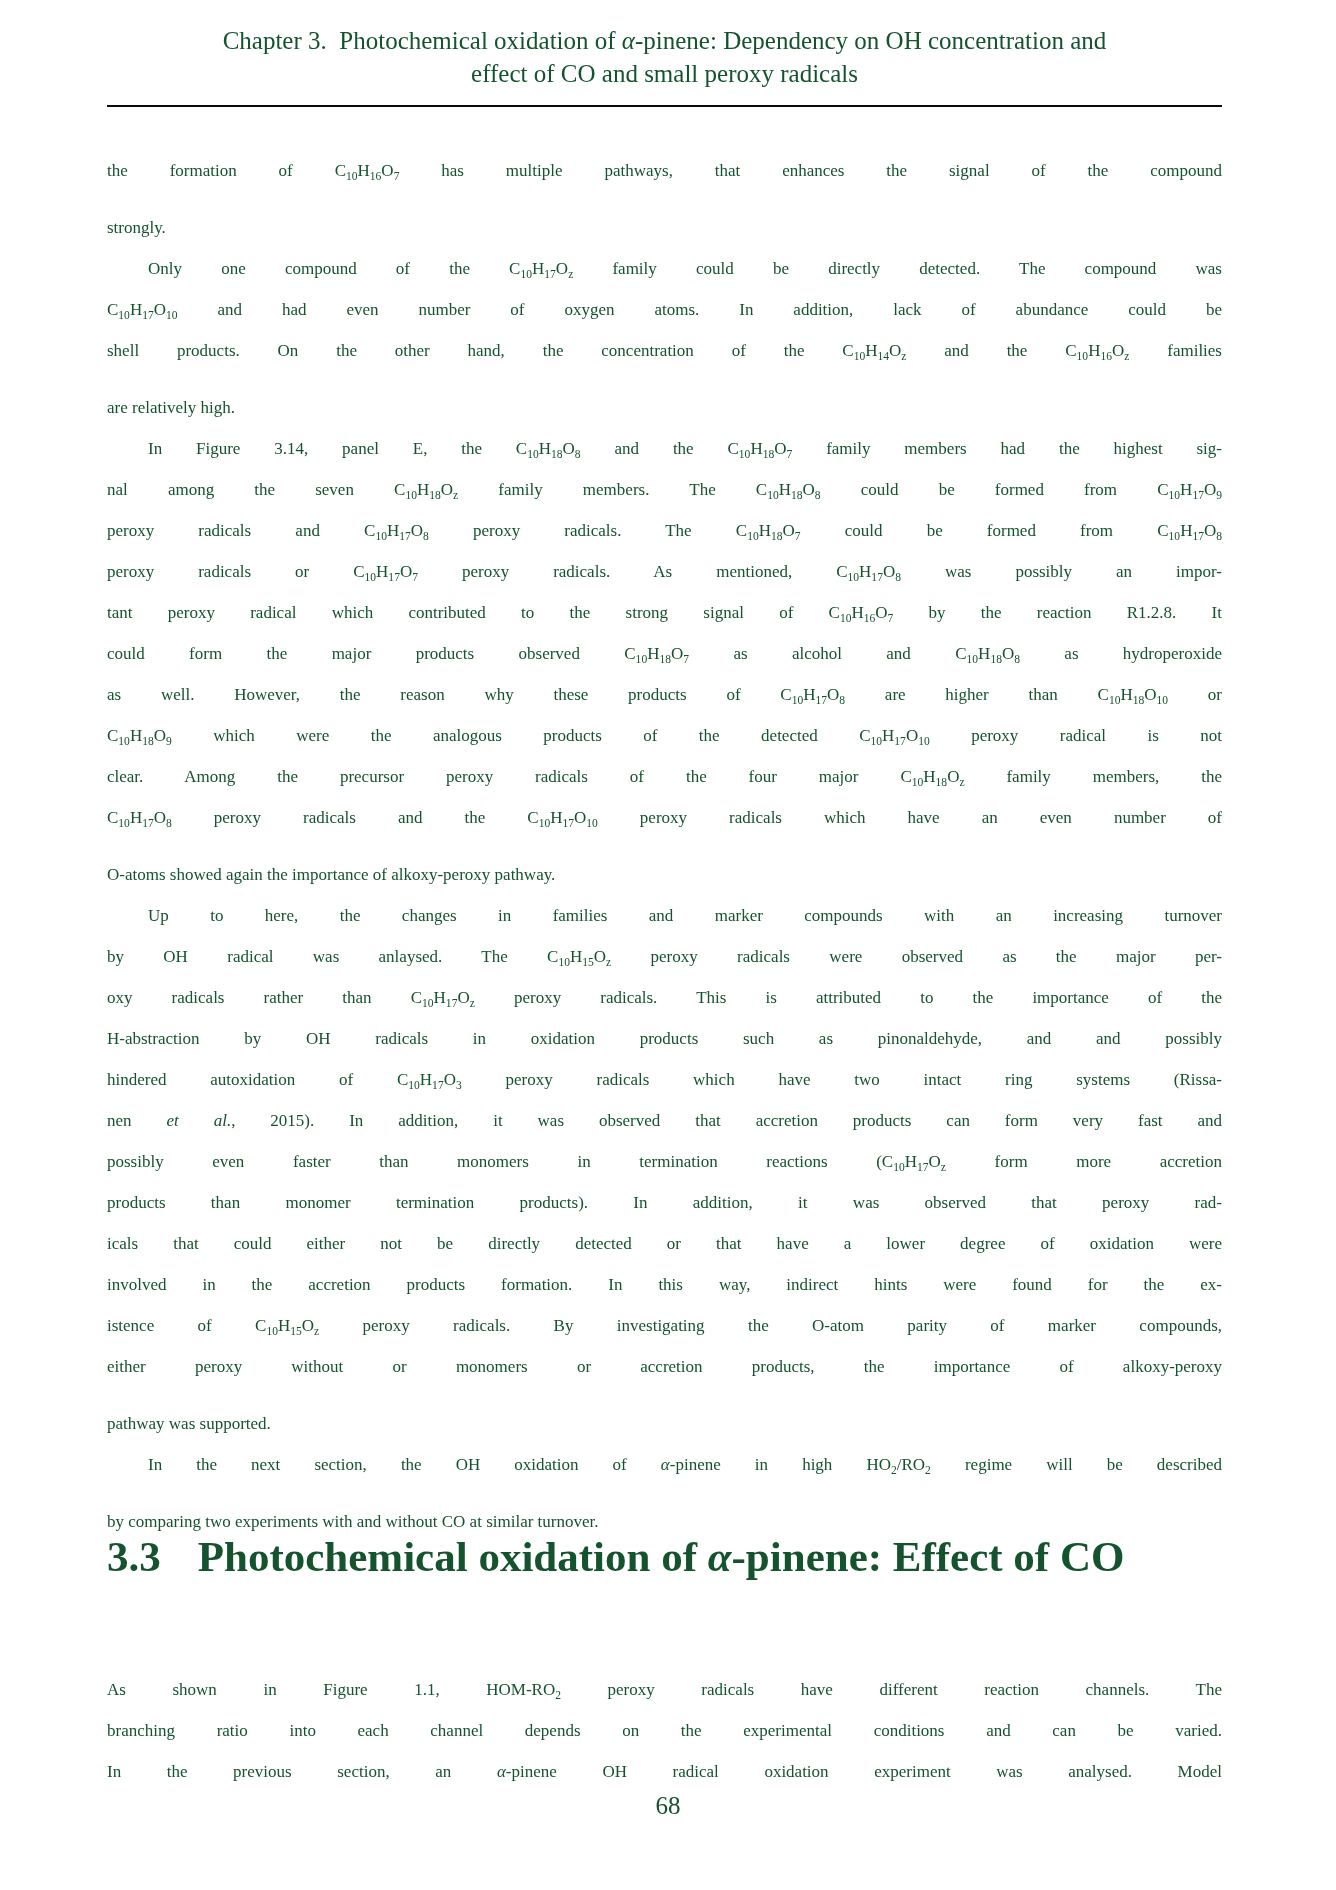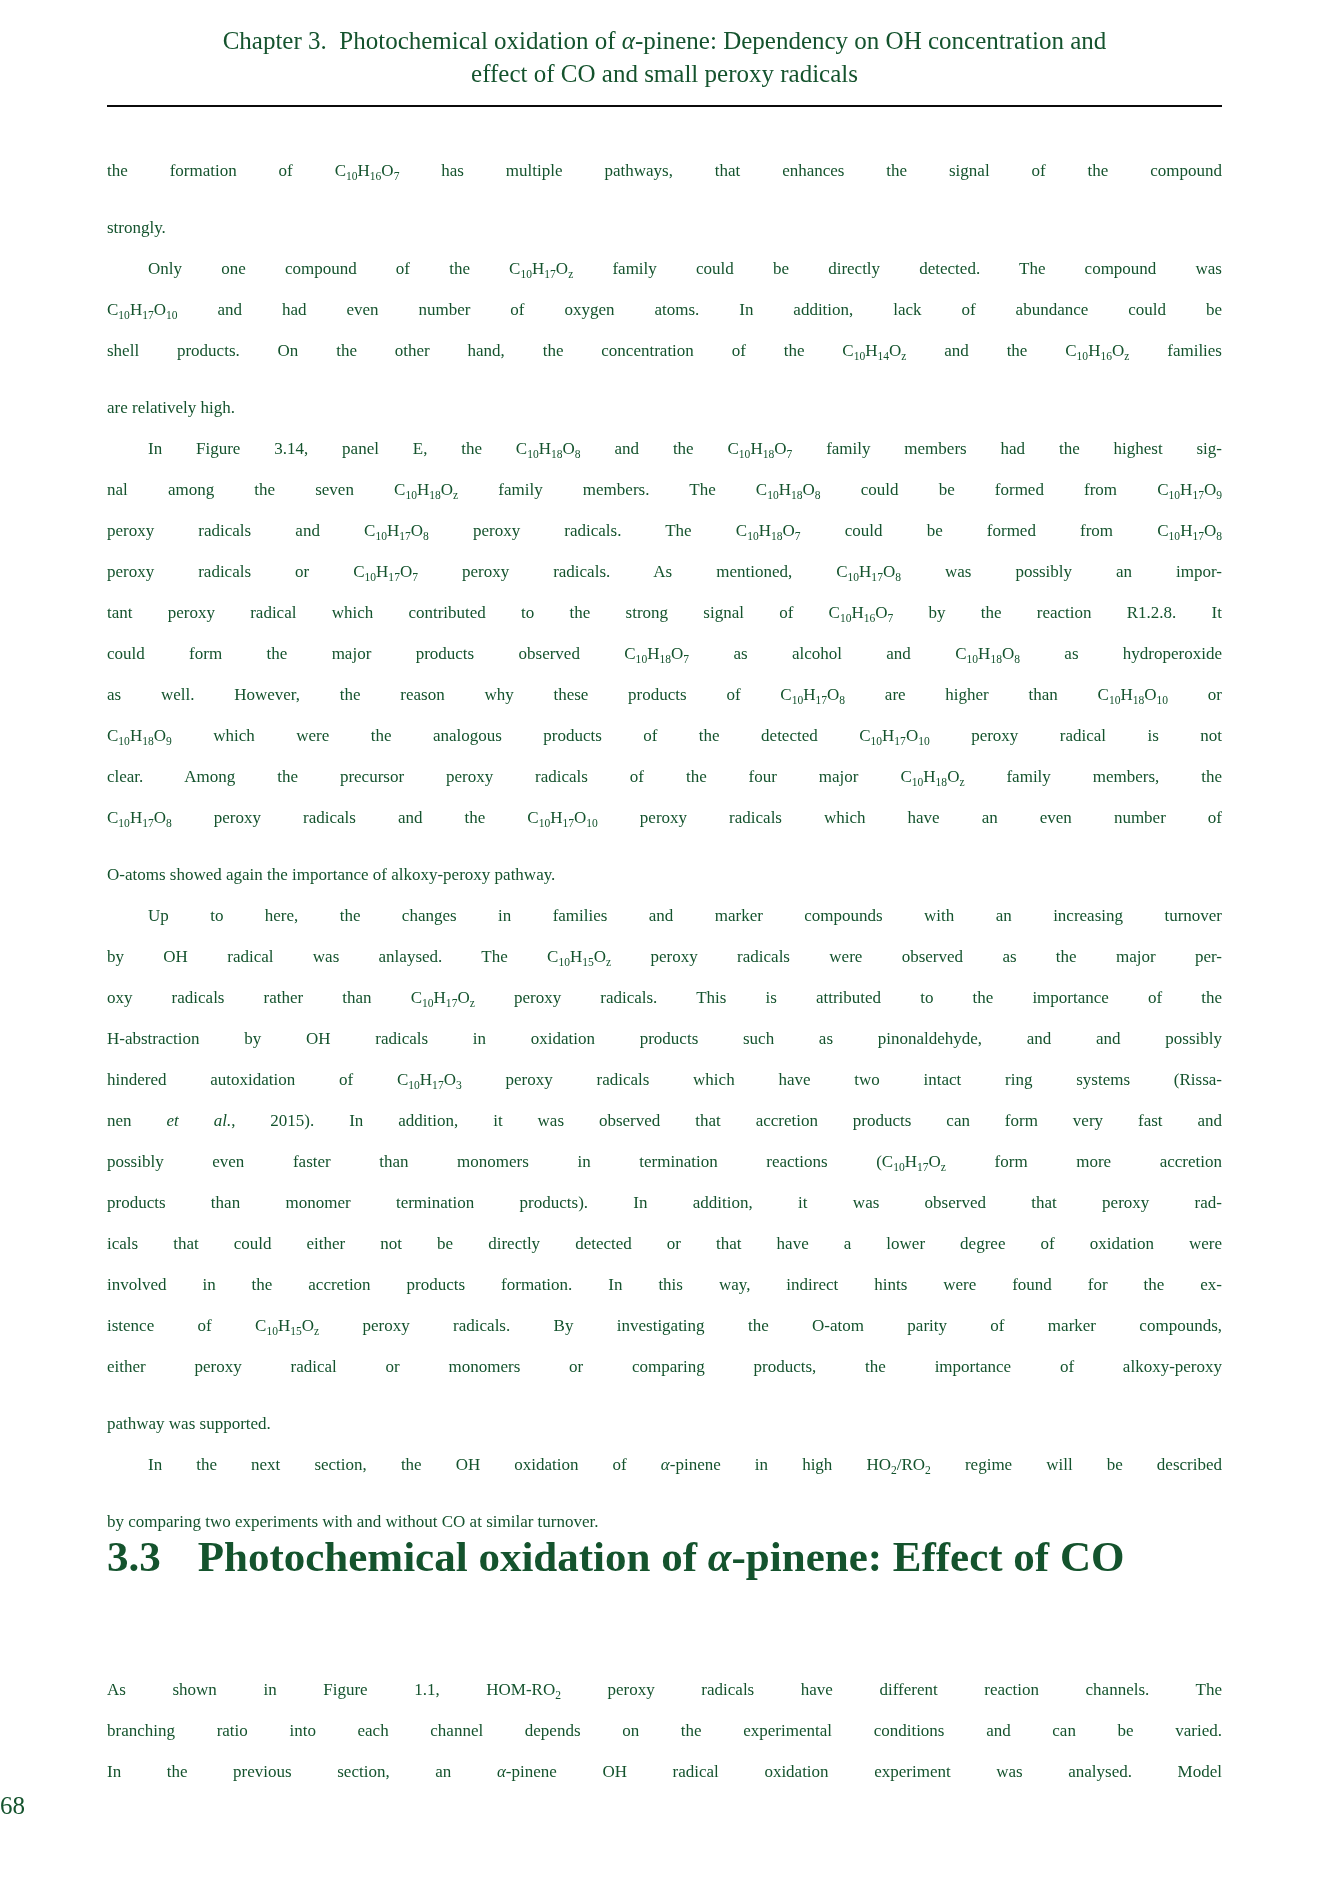--- a/index.html
+++ b/index.html
@@ -55,20 +55,21 @@
     font-weight: bold;
     line-height: 46px;
     display: flex;
     gap: 37px;
   }
   .page-number {
     position: absolute;
     top: 1792px;
     left: 0;
     width: 100%;
+    text-align: center;
     font-size: 25px;
   }
 </style>
 </head>
 <body>
 
 <div class="page">
 
   <div class="running-header">
     <div class="header-line">Chapter 3. Photochemical oxidation of <i>α</i>-pinene: Dependency on OH concentration and</div>
@@ -105,21 +106,21 @@
         <div class="line">by OH radical was anlaysed. The C<sub>10</sub>H<sub>15</sub>O<sub>z</sub> peroxy radicals were observed as the major per-</div>
         <div class="line">oxy radicals rather than C<sub>10</sub>H<sub>17</sub>O<sub>z</sub> peroxy radicals. This is attributed to the importance of the</div>
         <div class="line">H-abstraction by OH radicals in oxidation products such as pinonaldehyde, and and possibly</div>
         <div class="line">hindered autoxidation of C<sub>10</sub>H<sub>17</sub>O<sub>3</sub> peroxy radicals which have two intact ring systems (Rissa-</div>
         <div class="line">nen <i>et al.</i>, 2015). In addition, it was observed that accretion products can form very fast and</div>
         <div class="line">possibly even faster than monomers in termination reactions (C<sub>10</sub>H<sub>17</sub>O<sub>z</sub> form more accretion</div>
         <div class="line">products than monomer termination products). In addition, it was observed that peroxy rad-</div>
         <div class="line">icals that could either not be directly detected or that have a lower degree of oxidation were</div>
         <div class="line">involved in the accretion products formation. In this way, indirect hints were found for the ex-</div>
         <div class="line">istence of C<sub>10</sub>H<sub>15</sub>O<sub>z</sub> peroxy radicals. By investigating the O-atom parity of marker compounds,</div>
-        <div class="line">either peroxy radical or monomers or comparing products, the importance of alkoxy-peroxy</div>
+        <div class="line">either peroxy without or monomers or accretion products, the importance of alkoxy-peroxy</div>
         <div class="line last">pathway was supported.</div>
       </div>
       <div class="paragraph">
         <div class="line indent">In the next section, the OH oxidation of <i>α</i>-pinene in high HO<sub>2</sub>/RO<sub>2</sub> regime will be described</div>
         <div class="line last">by comparing two experiments with and without CO at similar turnover.</div>
       </div>
     </div>
 
   <h2 class="section-heading">
     <span class="sec-num">3.3</span>

